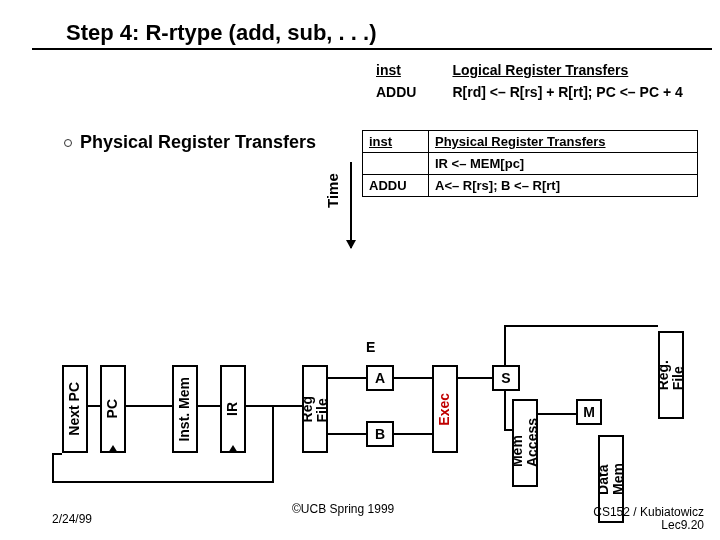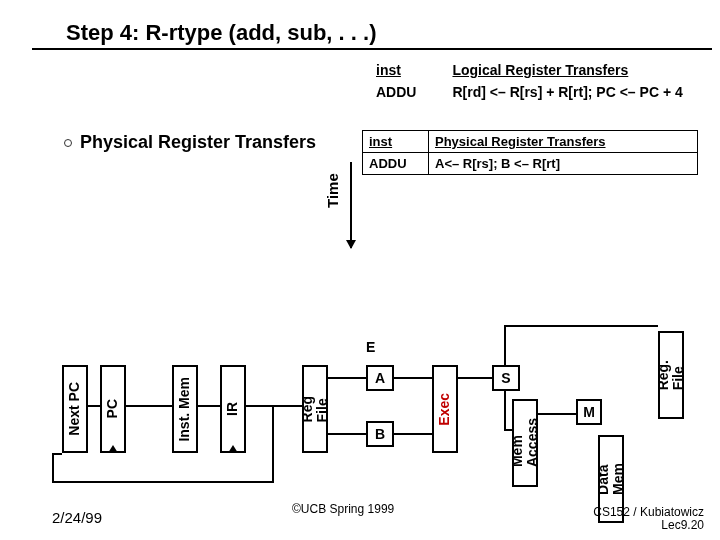--- a/index.html
+++ b/index.html
@@ -157,21 +157,21 @@
   }
   .tri-up {
     border-left: 5px solid transparent;
     border-right: 5px solid transparent;
     border-bottom: 8px solid #000;
   }
   .footer-date {
     position: absolute;
     bottom: 14px;
     left: 40px;
-    font-size: 15px;
+    font-size: 12px;
   }
   .footer-center {
     position: absolute;
     bottom: 24px;
     left: 280px;
     font-size: 12px;
   }
   .footer-right {
     position: absolute;
     bottom: 8px;
@@ -209,20 +209,24 @@
   </div>
 
   <div class="time-label">Time</div>
   <div class="time-arrow"></div>
 
   <table class="phys-table">
     <tbody>
         <tr>
       <th style="width:66px">inst</th>
       <th>Physical Register Transfers</th>
+    </tr>
+    <tr>
+      <td></td>
+      <td>IR &lt;– MEM[pc]</td>
     </tr>
     <tr>
       <td>ADDU</td>
       <td>A&lt;– R[rs]; B &lt;– R[rt]</td>
     </tr>
   </tbody>
     </table>
 
   <div class="diagram">
 

